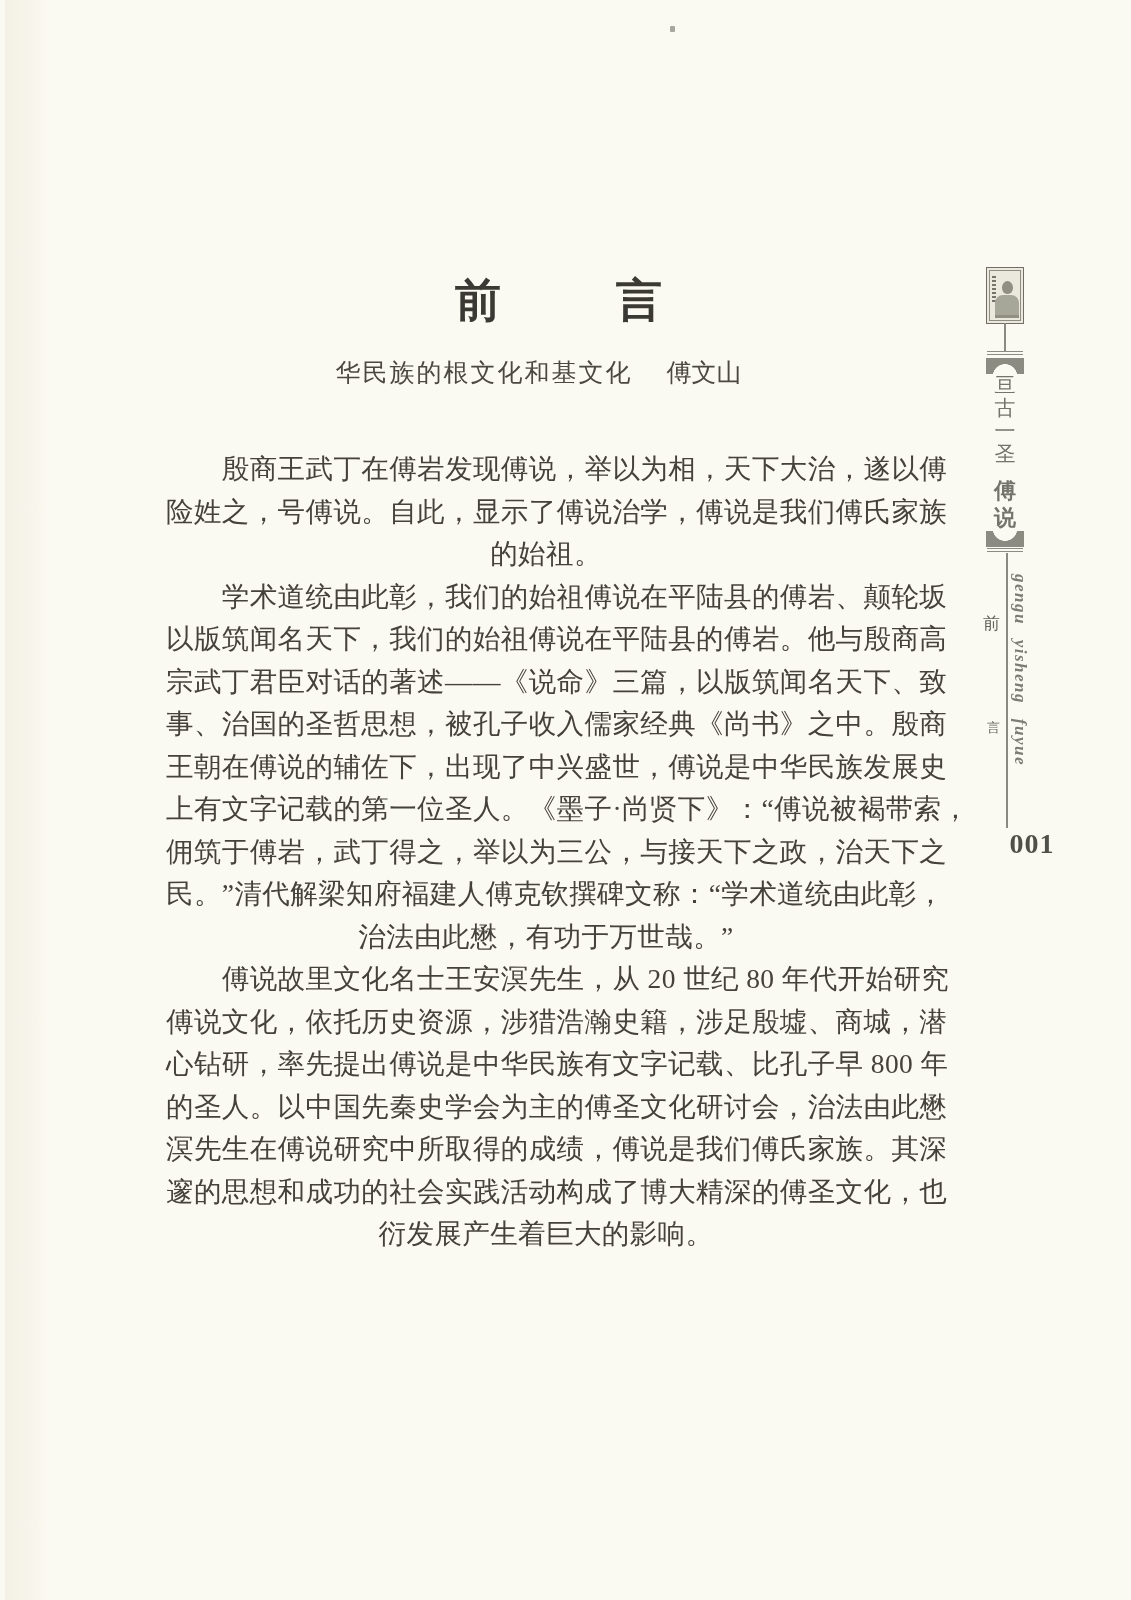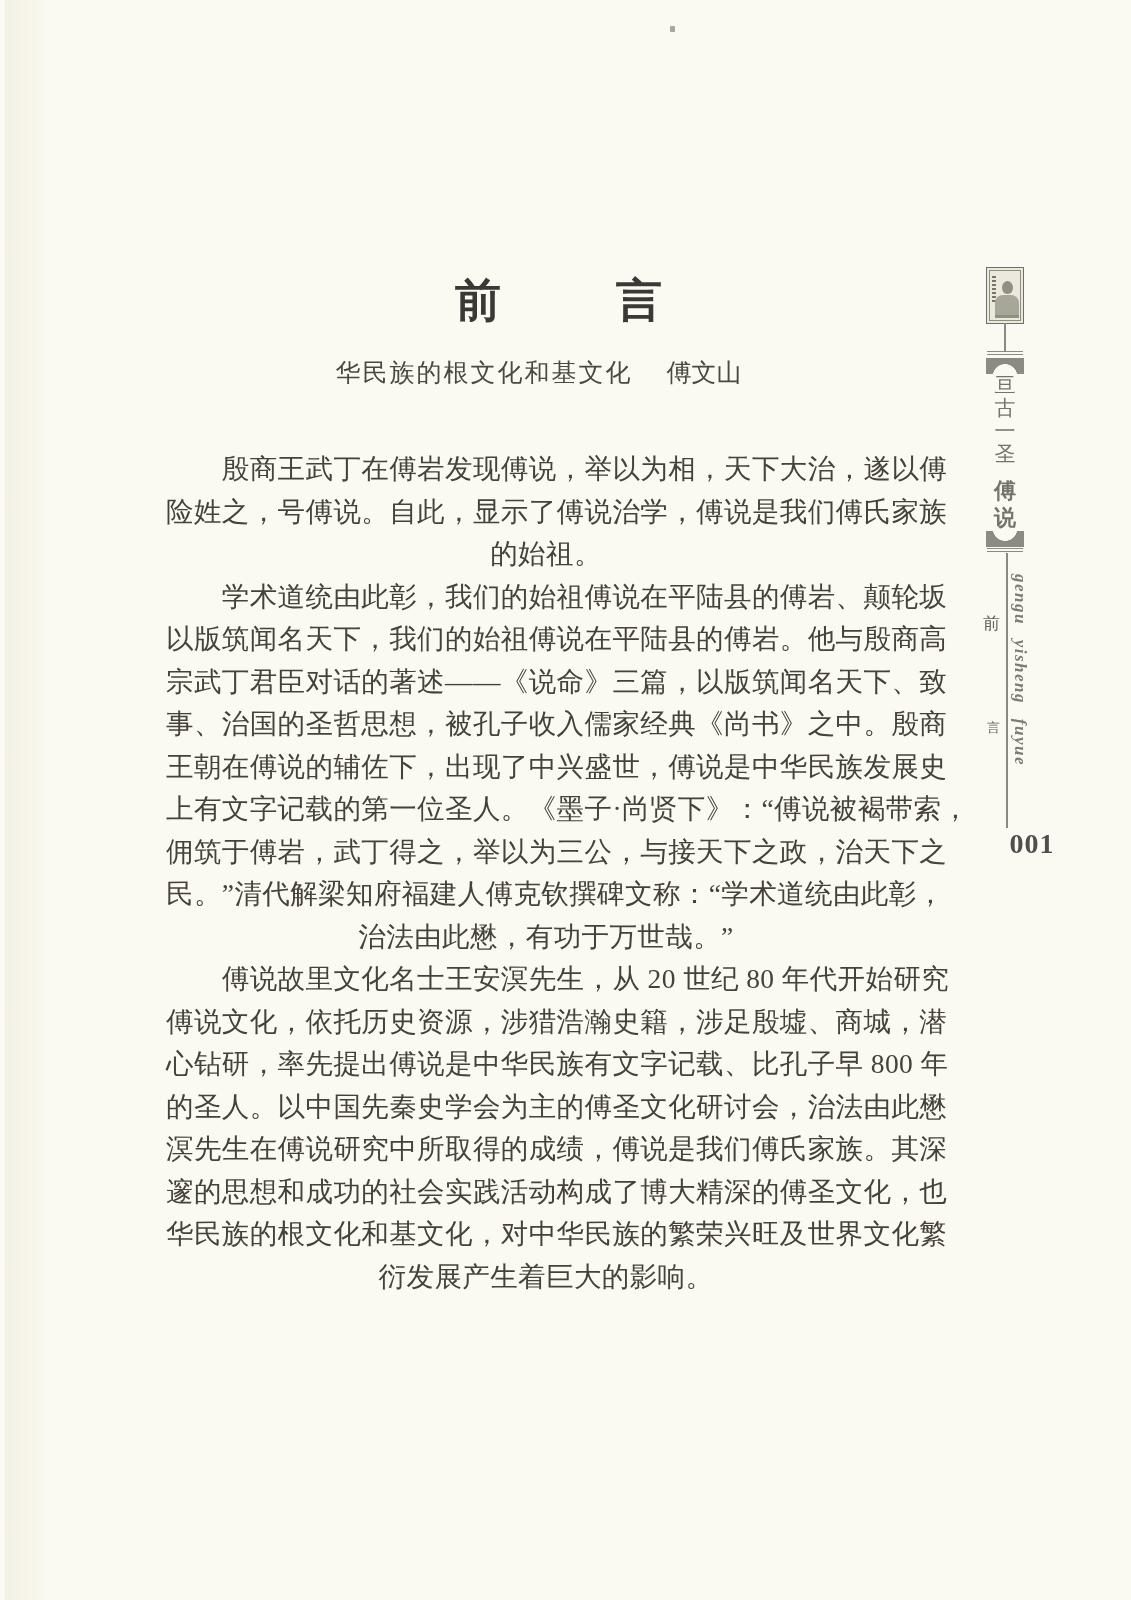--- a/index.html
+++ b/index.html
@@ -136,21 +136,20 @@
     <div class="line">上有文字记载的第一位圣人。《墨子·尚贤下》：“傅说被褐带索，</div>
     <div class="line">佣筑于傅岩，武丁得之，举以为三公，与接天下之政，治天下之</div>
     <div class="line">民。”清代解梁知府福建人傅克钦撰碑文称：“学术道统由此彰，</div>
     <div class="line">治法由此懋，有功于万世哉。”</div>
     <div class="line">　　傅说故里文化名士王安溟先生，从 20 世纪 80 年代开始研究</div>
     <div class="line">傅说文化，依托历史资源，涉猎浩瀚史籍，涉足殷墟、商城，潜</div>
     <div class="line">心钻研，率先提出傅说是中华民族有文字记载、比孔子早 800 年</div>
     <div class="line">的圣人。以中国先秦史学会为主的傅圣文化研讨会，治法由此懋</div>
     <div class="line">溟先生在傅说研究中所取得的成绩，傅说是我们傅氏家族。其深</div>
     <div class="line">邃的思想和成功的社会实践活动构成了博大精深的傅圣文化，也</div>
-    <div class="line">华民族的根文化和基文化，对中华民族的繁荣兴旺及世界文化繁</div>
     <div class="line">衍发展产生着巨大的影响。</div>
   </div>
 
 <div class="stamp">
   <div class="seal-text"></div>
   <div class="head"></div>
   <div class="shoulders"></div>
 </div>
 <div class="vline1"></div>
 

